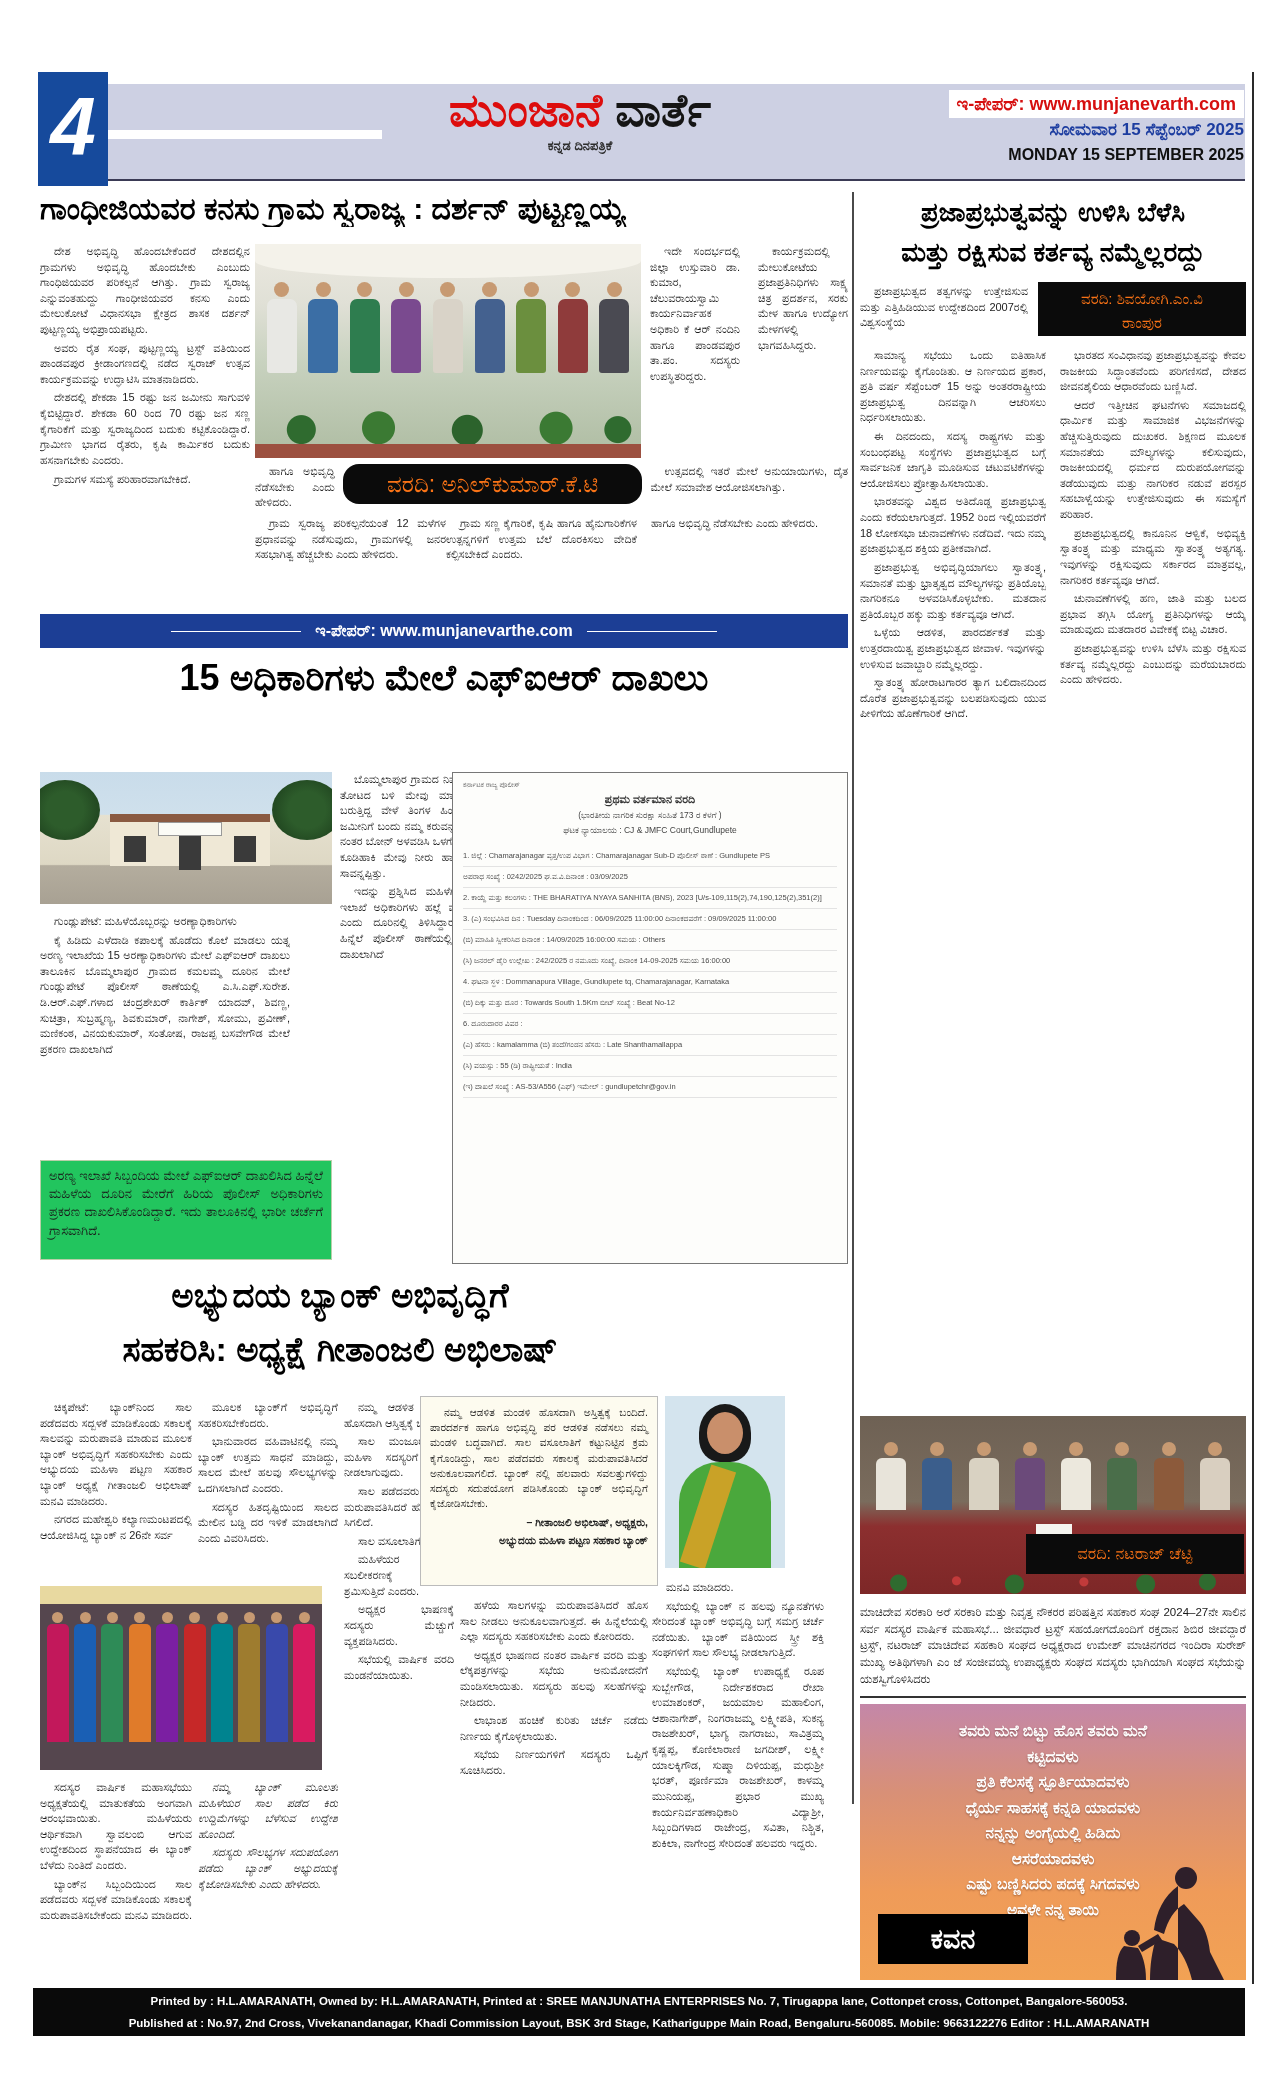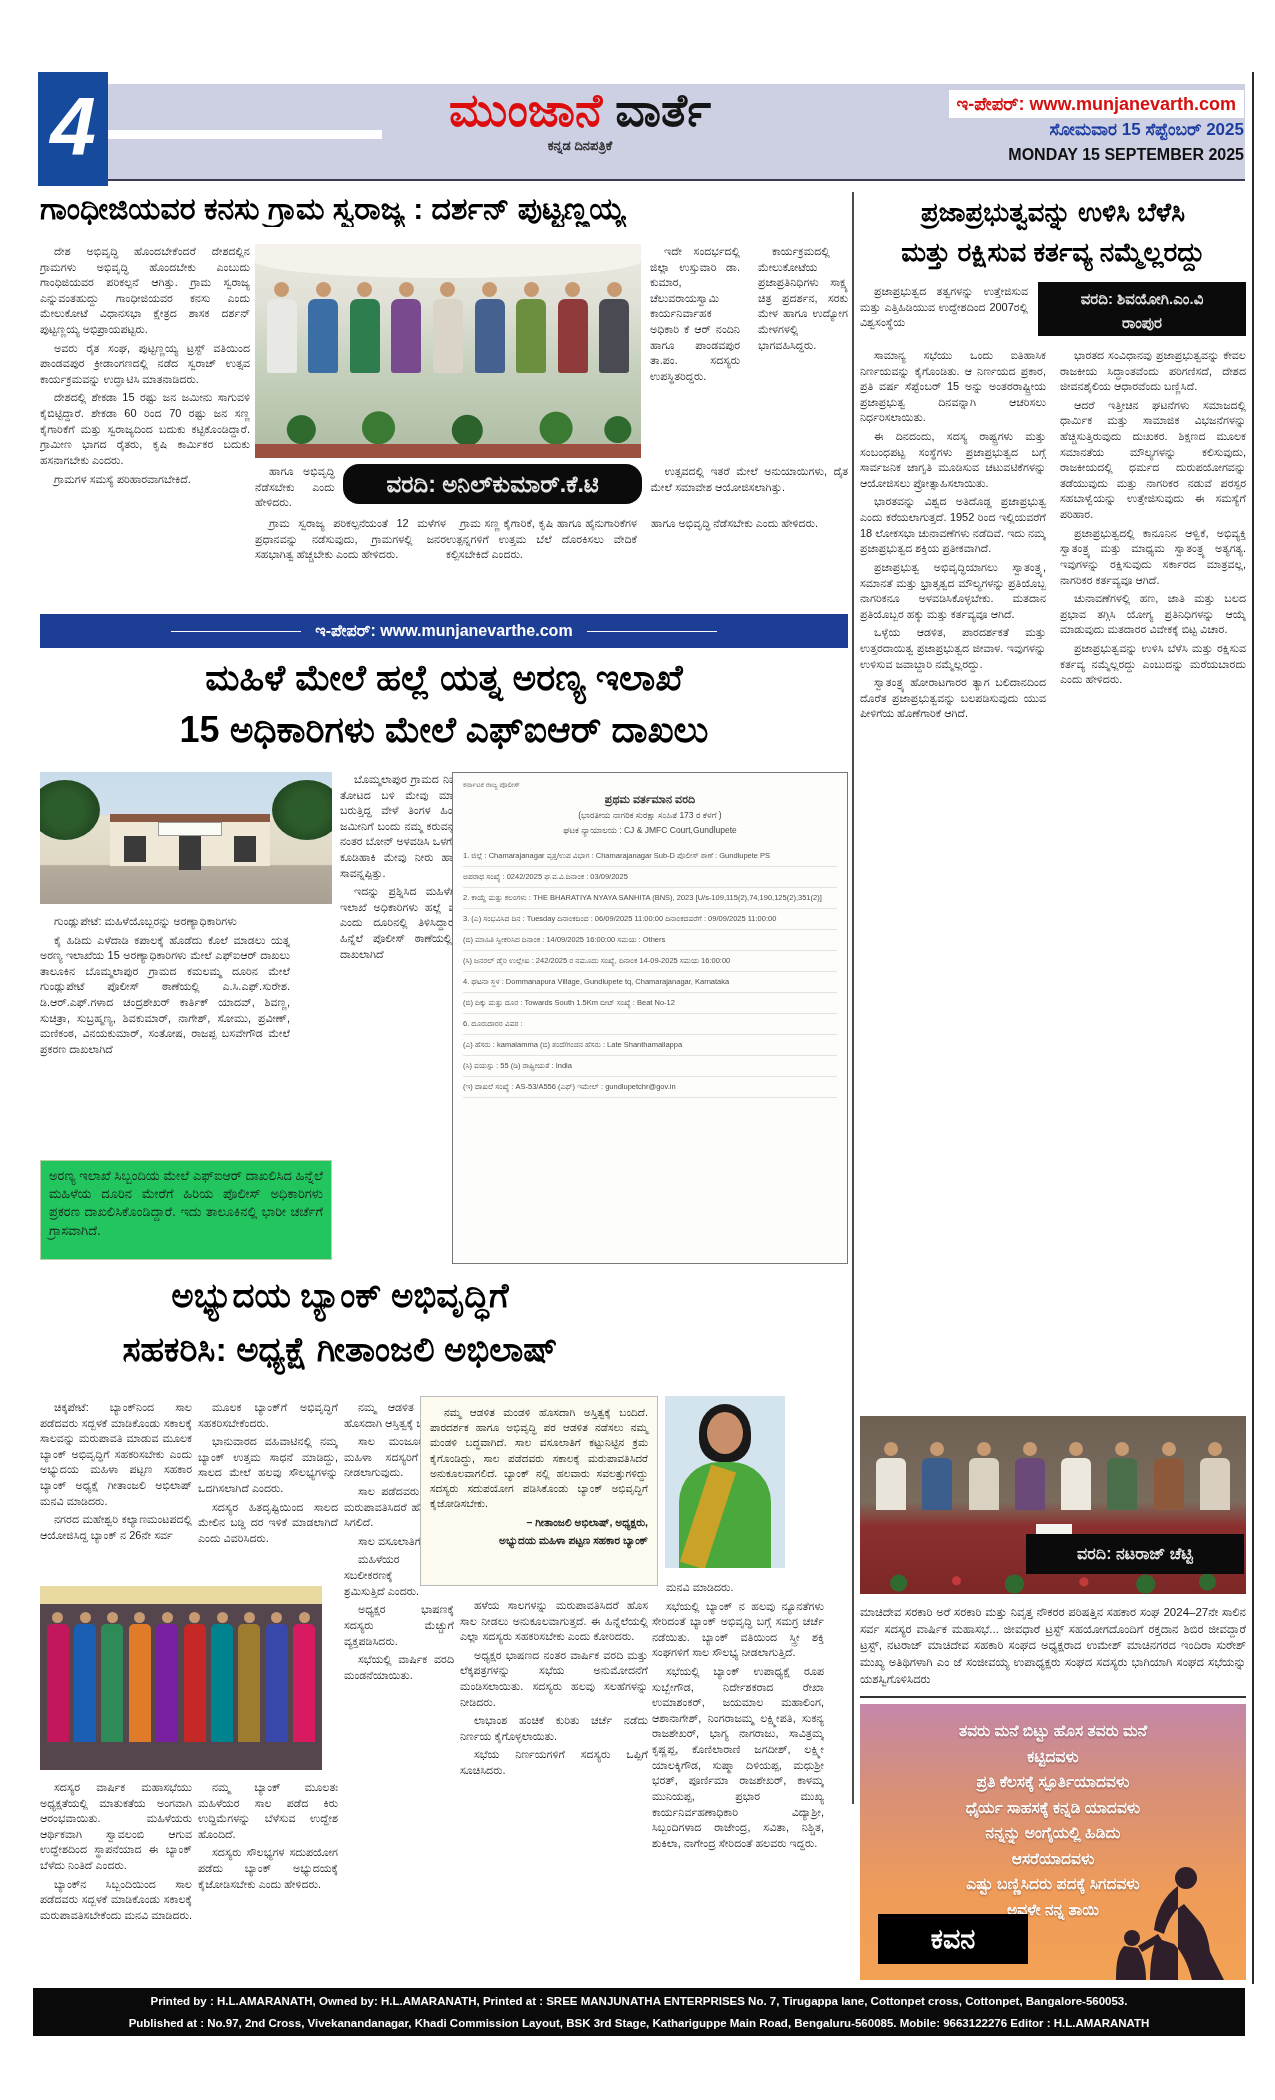--- a/index.html
+++ b/index.html
@@ -16,21 +16,21 @@
   .masthead-sub { left:370px; top:138px; width:420px; text-align:center; font-size:13px; font-weight:700; color:#2c2c2c; }
   .hdr-right { left:760px; top:90px; width:484px; text-align:right; line-height:1.45; }
   .hdr-epaper { display:inline-block; background:#fff; color:#d60f0f; font-weight:800; font-size:18px; padding:1px 8px; }
   .hdr-datekn { color:#1d3da0; font-weight:800; font-size:17px; }
   .hdr-dateen { color:#101010; font-weight:800; font-size:16px; }
   
   .vrule { left:852px; top:192px; width:2px; height:1612px; background:#4a4a4a; }
   .edge-rule { left:1252px; top:72px; width:2px; height:1912px; background:#2a2a2a; }
   .para { text-align:justify; text-indent:14px; margin-bottom:3px; }
   .txt { font-size:11px; line-height:1.42; color:#1c1c1c; }
-  .byline-box { background:#0b0b0b; color:#e5e5e5; font-weight:700; text-align:center; }
+  .byline-box { background:#0b0b0b; color:#f97316; font-weight:400; text-align:center; }
   
   .a1 { left:40px; top:192px; width:808px; height:418px; }
   .a1 h1 { font-size:30px; font-weight:800; white-space:nowrap; overflow:hidden; color:#000; }
   .a1-col1 { position:absolute; left:0; top:52px; width:210px; height:364px; overflow:hidden; }
   .a1-photo { position:absolute; left:215px; top:52px; width:386px; height:214px; overflow:hidden;
               background:linear-gradient(180deg,#ece9e0 0%,#e0e0d6 28%,#c8d2bf 55%,#aebca2 100%); }
   .tent { position:absolute; left:0; top:0; width:100%; height:34px; background:#f4f2ea; border-radius:0 0 50% 50%; }
   .people { position:absolute; left:6px; top:38px; width:374px; display:flex; justify-content:space-around; }
   .person { width:36px; display:flex; flex-direction:column; align-items:center; }
   .head { width:15px; height:15px; border-radius:50%; background:#c79a72; }
@@ -88,21 +88,21 @@
   .p-body { position:absolute; left:14px; top:66px; width:92px; height:106px; border-radius:40px 40px 0 0; background:#4aa83c; }
   .p-sash { position:absolute; left:30px; top:70px; width:26px; height:102px; background:#c9a227; transform:rotate(18deg); }
   .a4-groupphoto { position:absolute; left:0; top:318px; width:282px; height:184px; overflow:hidden; background:#55464e; }
   .gp-banner { position:absolute; left:0; top:0; width:100%; height:18px; background:#e8d9a0; }
   .gp-row { position:absolute; left:4px; top:26px; width:274px; display:flex; justify-content:space-around; }
   .gp-person { width:24px; display:flex; flex-direction:column; align-items:center; }
   .gp-head { width:11px; height:11px; border-radius:50%; background:#c79a72; }
   .gp-saree { width:22px; height:118px; border-radius:5px 5px 0 0; margin-top:1px; }
   .a4-col4b { position:absolute; left:420px; top:330px; width:188px; height:387px; overflow:hidden; }
   .a4-col1b { position:absolute; left:0;    top:512px; width:152px; height:205px; overflow:hidden; }
-  .a4-col2b { position:absolute; left:158px; top:512px; width:140px; height:205px; overflow:hidden; }
+  .a4-col2b { position:absolute; left:158px; top:512px; width:140px; height:205px; overflow:hidden;font-style:italic; }
   .a4-col5 { position:absolute; left:612px; top:2px; width:196px; height:122px; overflow:hidden; }
   .a4-col5mid { position:absolute; left:612px; top:312px; width:172px; height:405px; overflow:hidden; }
   
   .a2 { left:860px; top:192px; width:386px; height:1790px; }
   .a2 .hl { text-align:center; font-size:26px; font-weight:800; line-height:1.55; color:#000; }
   .a2-lead { position:absolute; left:0; top:92px; width:168px; height:58px; overflow:hidden; }
   .a2-byline { position:absolute; left:178px; top:90px; width:208px; height:54px; font-size:15px; line-height:1.6; padding-top:5px; }
   .a2-cols { position:absolute; left:0; top:156px; width:386px; height:1060px; display:flex; gap:14px; }
   .a2-cols > div { width:186px; overflow:hidden; }
   .a2-photo { position:absolute; left:0; top:1224px; width:386px; height:178px; overflow:hidden;
@@ -235,21 +235,20 @@
     </div>
   </div>
 </div>
 
 <div class="abs band">
   <span></span><b>ಇ-ಪೇಪರ್: www.munjanevarthe.com</b><span></span>
 </div>
 
 <div class="abs a3">
   <div class="hl">
-    <div>ಮಹಿಳೆ ಮೇಲೆ ಹಲ್ಲೆ ಯತ್ನ ಅರಣ್ಯ ಇಲಾಖೆ</div>
     <div>15 ಅಧಿಕಾರಿಗಳು ಮೇಲೆ ಎಫ್‌ಐಆರ್ ದಾಖಲು</div>
   </div>
   <div class="a3-photo">
     <div class="a3-tree" style="left:-10px;"></div>
     <div class="a3-tree" style="right:-10px;"></div>
     <div class="a3-bldg">
       <div class="a3-win" style="left:14px;"></div>
       <div class="a3-win" style="left:69px; height:34px;"></div>
       <div class="a3-win" style="left:124px;"></div>
     </div>

